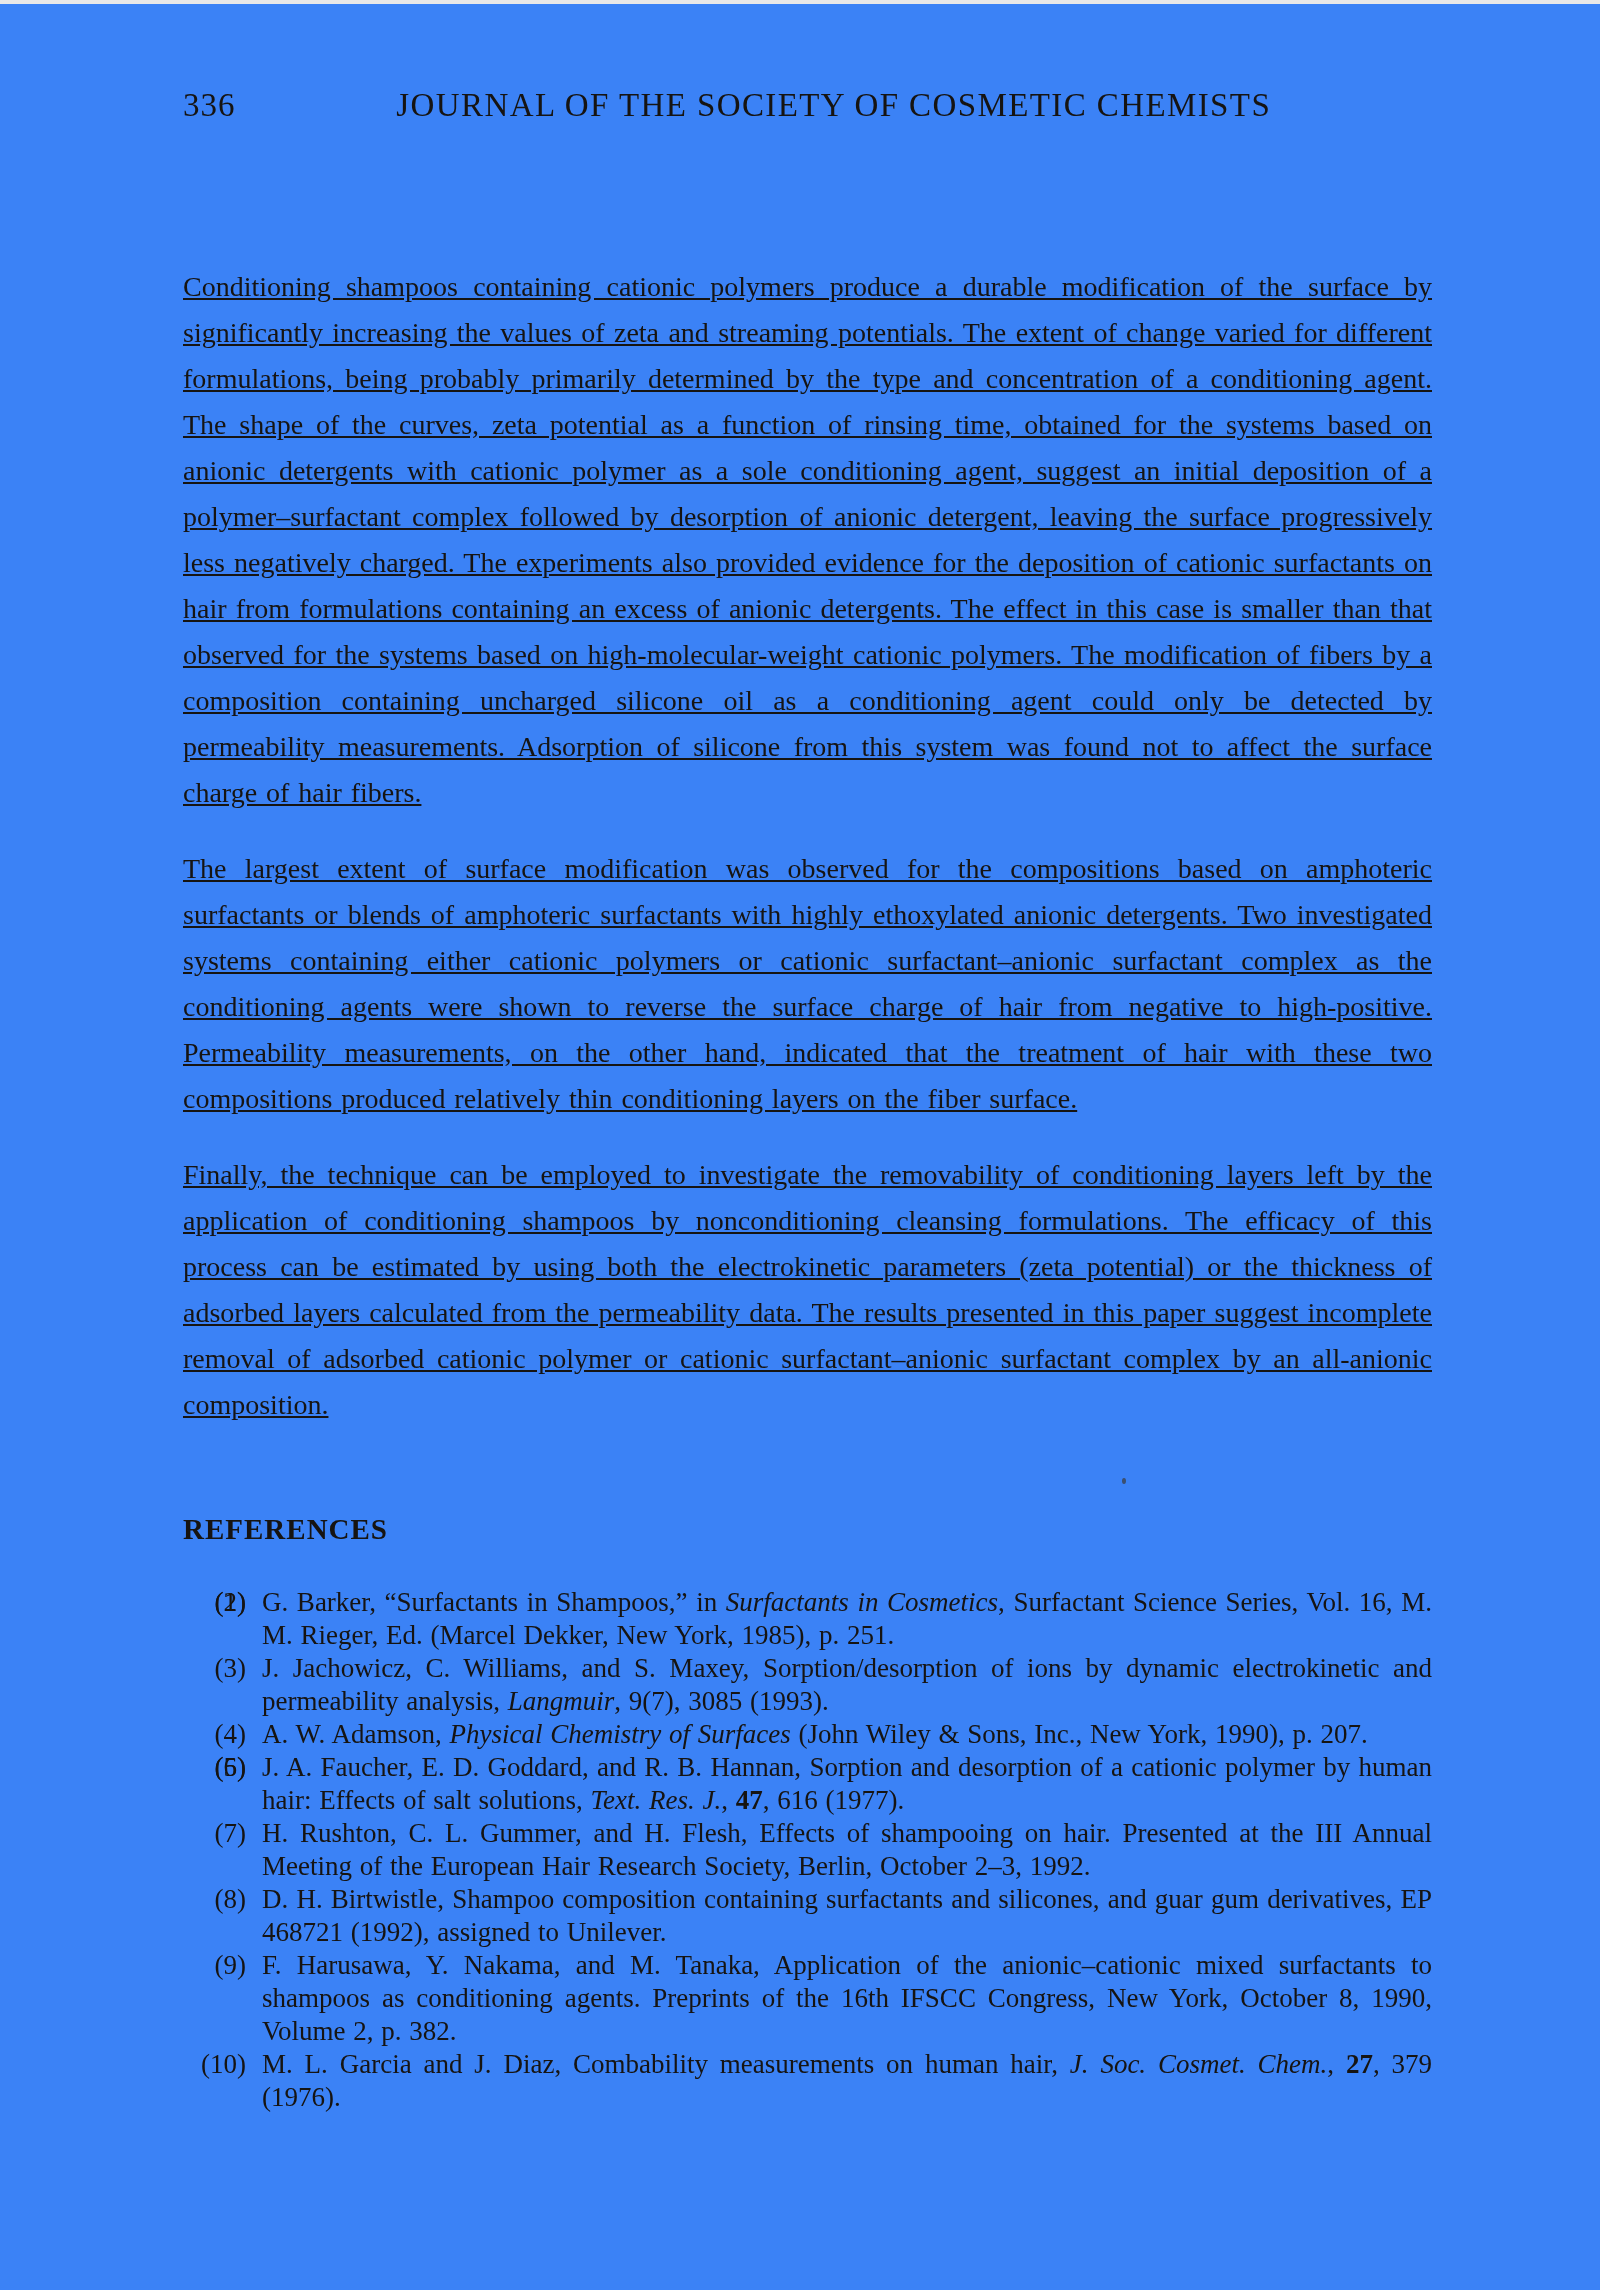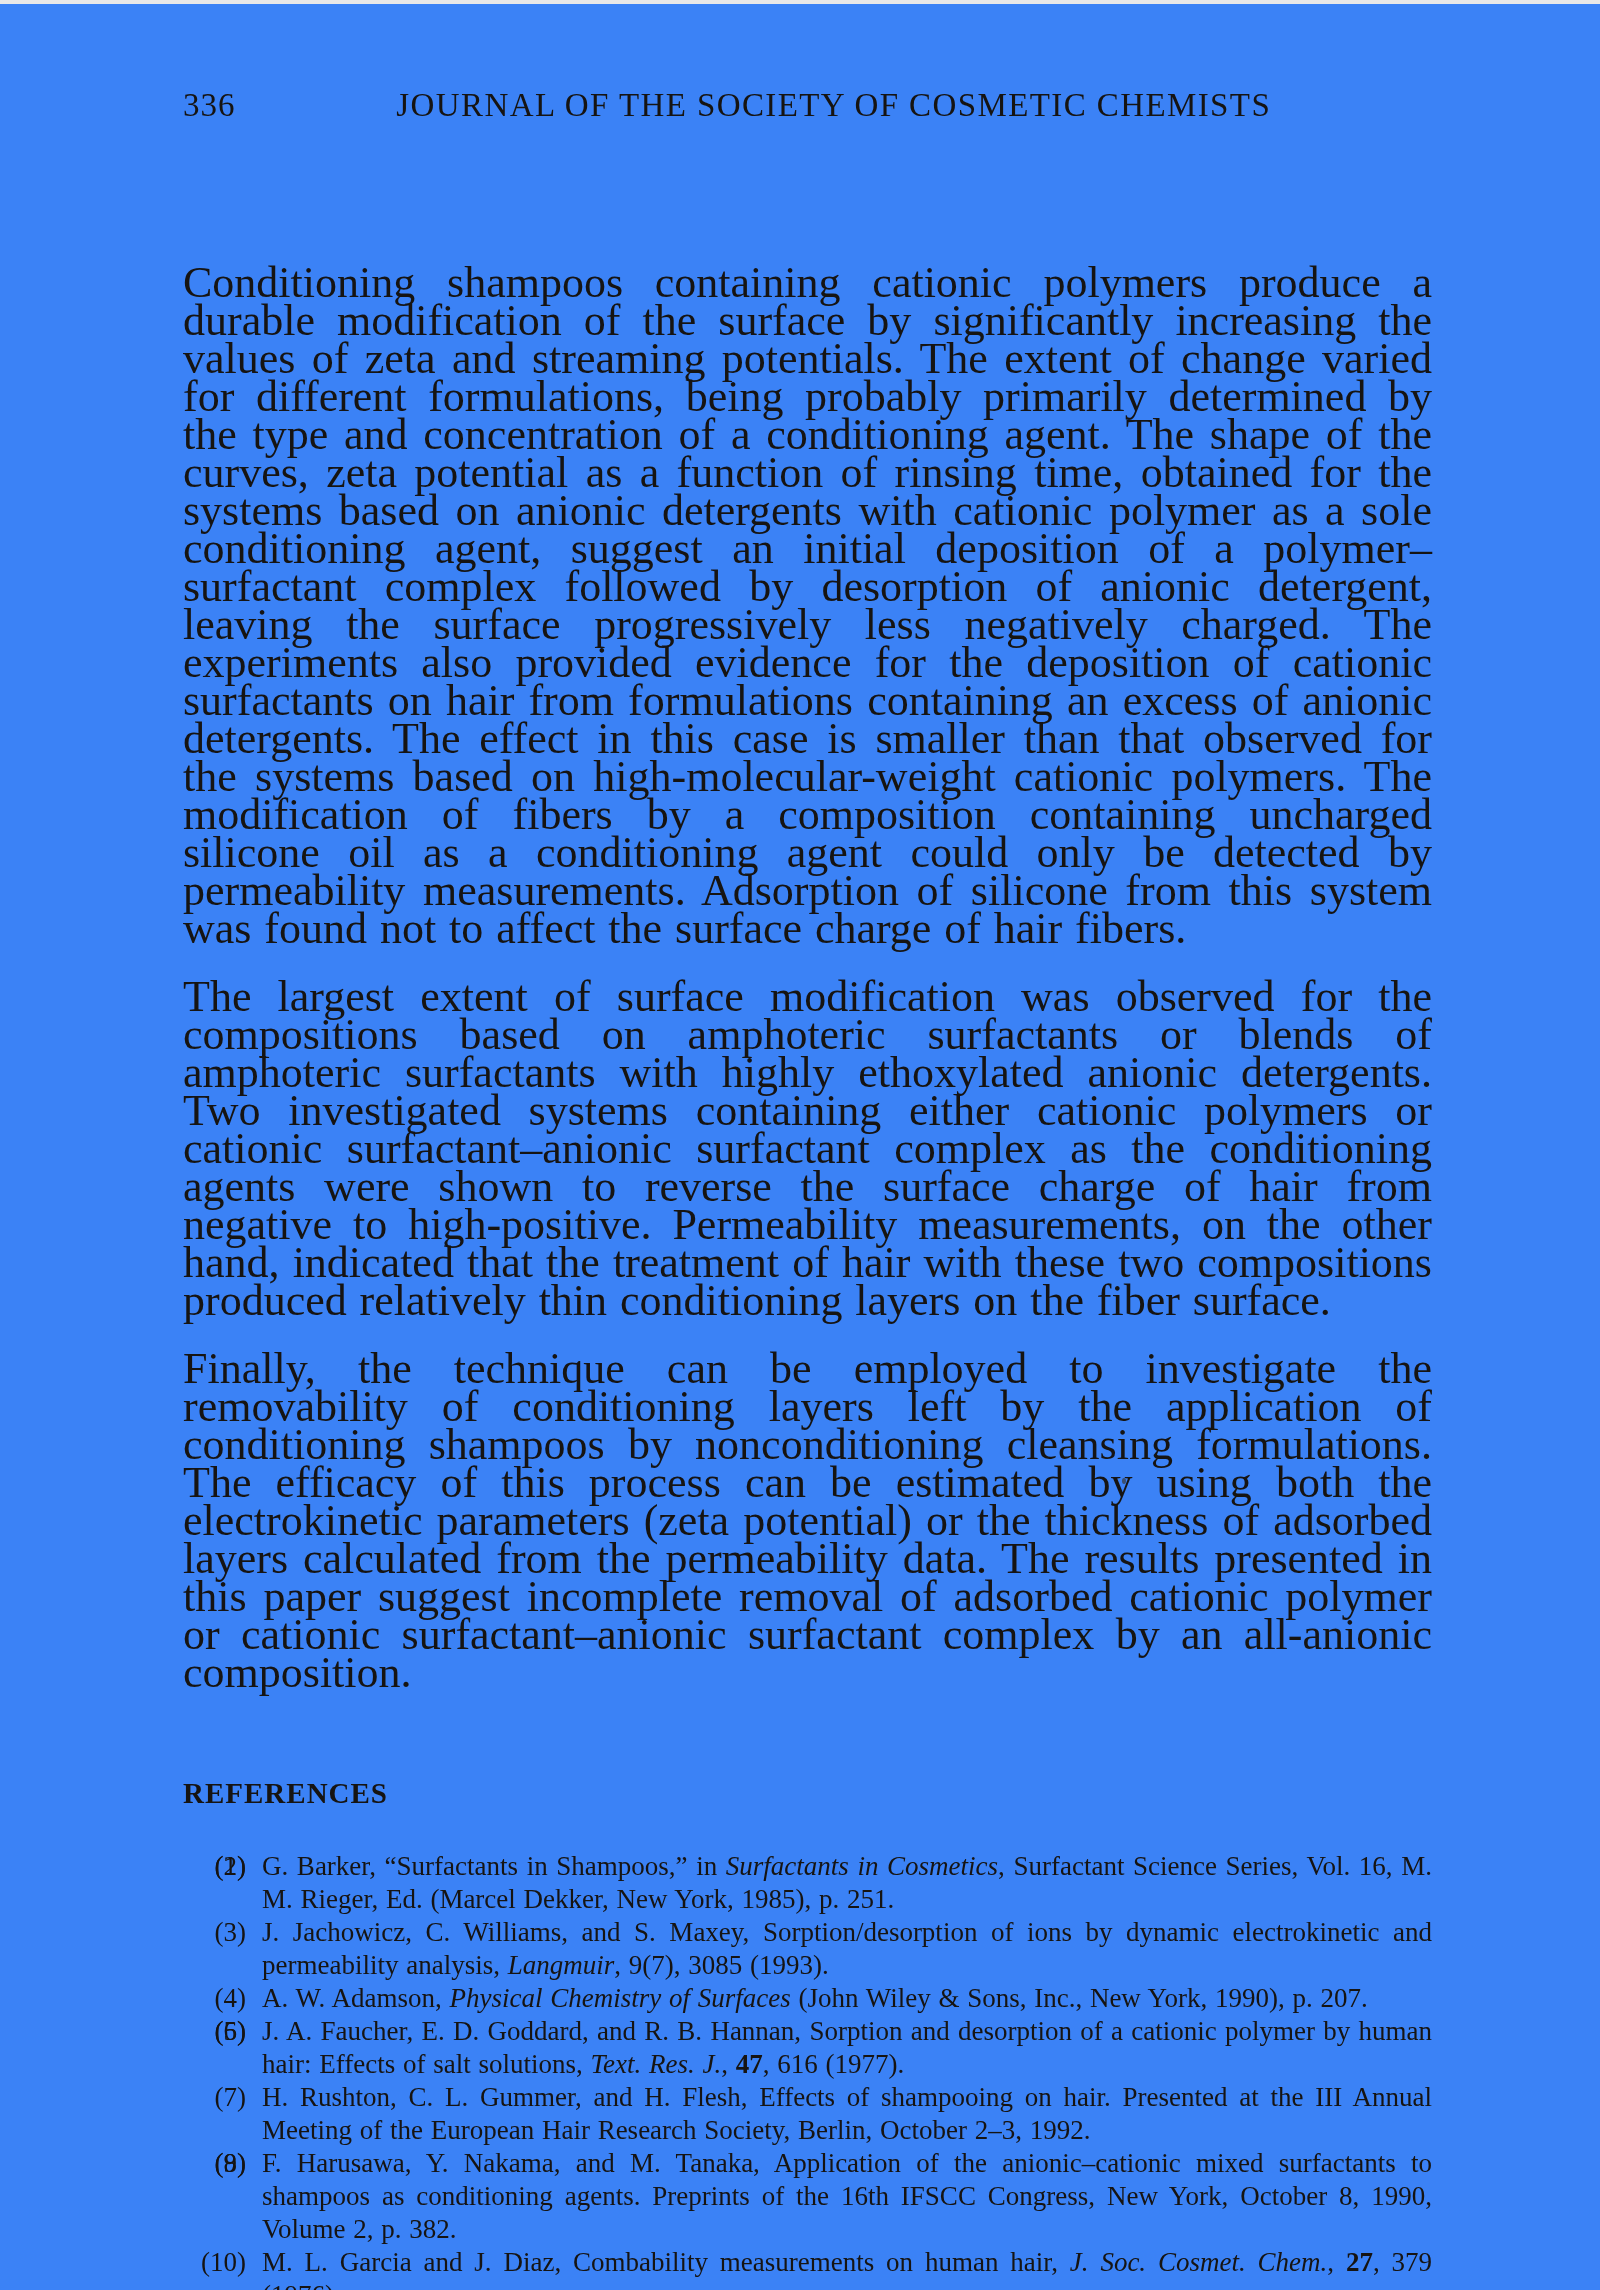--- a/index.html
+++ b/index.html
@@ -33,24 +33,25 @@
   .journal-title {
     flex: 1 1 auto;
     text-align: center;
     font-size: 33px;
     letter-spacing: 1.4px;
     white-space: nowrap;
   }
   
   .abstract p {
     margin: 0 0 30px 0;
-    font-size: 44px;
-    line-height: 38px;
+    font-size: 28px;
+    line-height: 46px;
     text-align: justify;
     word-spacing: 1.9px;
+    text-decoration: underline;
   }
   .abstract p:last-child { margin-bottom: 0; }
   
   .references-heading {
     margin: 85px 0 40px 0;
     font-size: 29px;
     font-weight: bold;
     letter-spacing: 1px;
   }
   .ref-list {
@@ -107,21 +108,21 @@
   <h2 class="references-heading">REFERENCES</h2>
 
   <ol class="ref-list">
       <li class="ref"><span class="ref-num">(1)</span></li>
       <li class="ref"><span class="ref-num">(2)</span><span class="ref-text"><span class="seg-plain">G. Barker, “Surfactants in Shampoos,” in </span><span class="seg-italic">Surfactants in Cosmetics</span><span class="seg-plain">, Surfactant Science Series, Vol. 16, M. M. Rieger, Ed. (Marcel Dekker, New York, 1985), p. 251.</span></span></li>
       <li class="ref"><span class="ref-num">(3)</span><span class="ref-text"><span class="seg-plain">J. Jachowicz, C. Williams, and S. Maxey, Sorption/desorption of ions by dynamic electrokinetic and permeability analysis, </span><span class="seg-italic">Langmuir</span><span class="seg-plain">, 9(7), 3085 (1993).</span></span></li>
       <li class="ref"><span class="ref-num">(4)</span><span class="ref-text"><span class="seg-plain">A. W. Adamson, </span><span class="seg-italic">Physical Chemistry of Surfaces</span><span class="seg-plain"> (John Wiley &amp; Sons, Inc., New York, 1990), p. 207.</span></span></li>
       <li class="ref"><span class="ref-num">(5)</span></li>
       <li class="ref"><span class="ref-num">(6)</span><span class="ref-text"><span class="seg-plain">J. A. Faucher, E. D. Goddard, and R. B. Hannan, Sorption and desorption of a cationic polymer by human hair: Effects of salt solutions, </span><span class="seg-italic">Text. Res. J.</span><span class="seg-plain">, </span><span class="seg-bold">47</span><span class="seg-plain">, 616 (1977).</span></span></li>
       <li class="ref"><span class="ref-num">(7)</span><span class="ref-text"><span class="seg-plain">H. Rushton, C. L. Gummer, and H. Flesh, Effects of shampooing on hair. Presented at the III Annual Meeting of the European Hair Research Society, Berlin, October 2–3, 1992.</span></span></li>
-      <li class="ref"><span class="ref-num">(8)</span></li>
+      <li class="ref"><span class="ref-num">(8)</span><span class="ref-text"><span class="seg-plain">D. H. Birtwistle, Shampoo composition containing surfactants and silicones, and guar gum derivatives, EP 468721 (1992), assigned to Unilever.</span></span></li>
       <li class="ref"><span class="ref-num">(9)</span><span class="ref-text"><span class="seg-plain">F. Harusawa, Y. Nakama, and M. Tanaka, Application of the anionic–cationic mixed surfactants to shampoos as conditioning agents. Preprints of the 16th IFSCC Congress, New York, October 8, 1990, Volume 2, p. 382.</span></span></li>
       <li class="ref"><span class="ref-num">(10)</span><span class="ref-text"><span class="seg-plain">M. L. Garcia and J. Diaz, Combability measurements on human hair, </span><span class="seg-italic">J. Soc. Cosmet. Chem.</span><span class="seg-plain">, </span><span class="seg-bold">27</span><span class="seg-plain">, 379 (1976).</span></span></li>
     </ol>
 
   <span class="scan-dot"></span>
 
 </div>
 
 
 </body></html>

